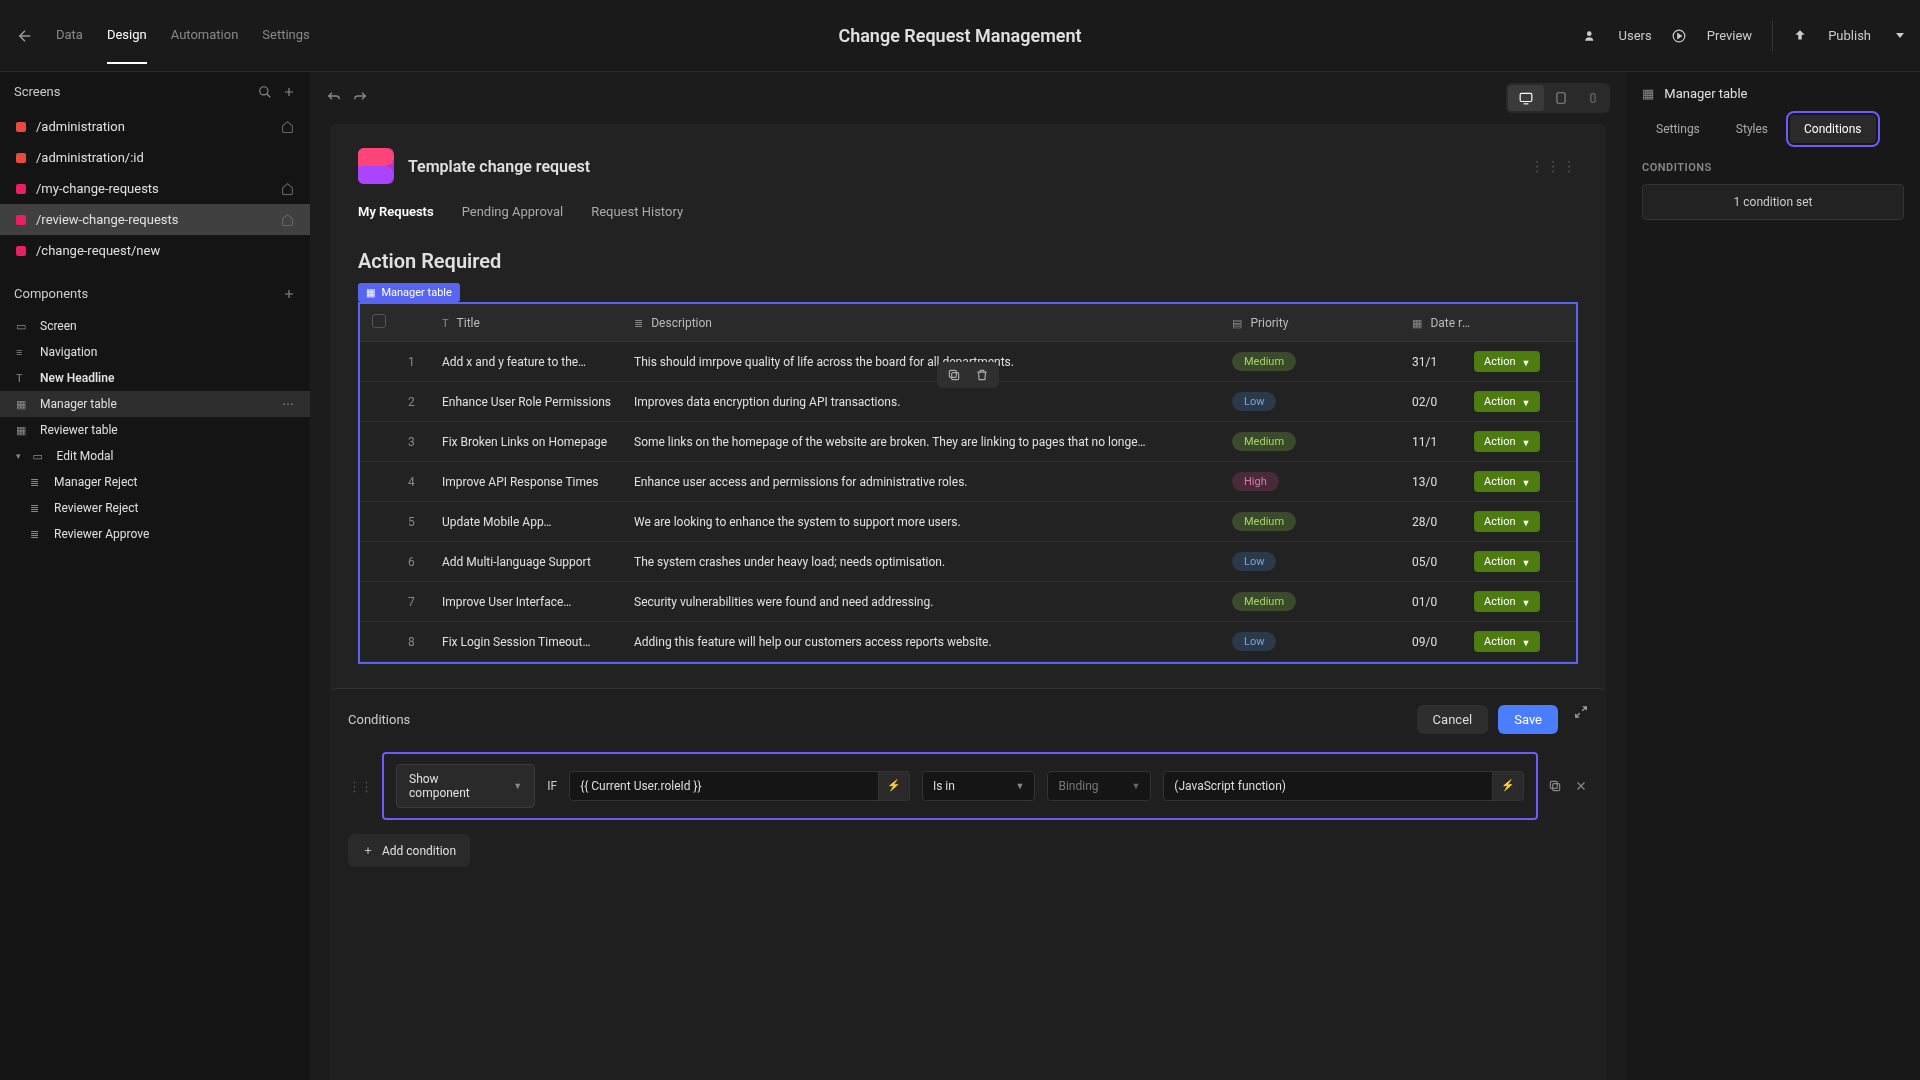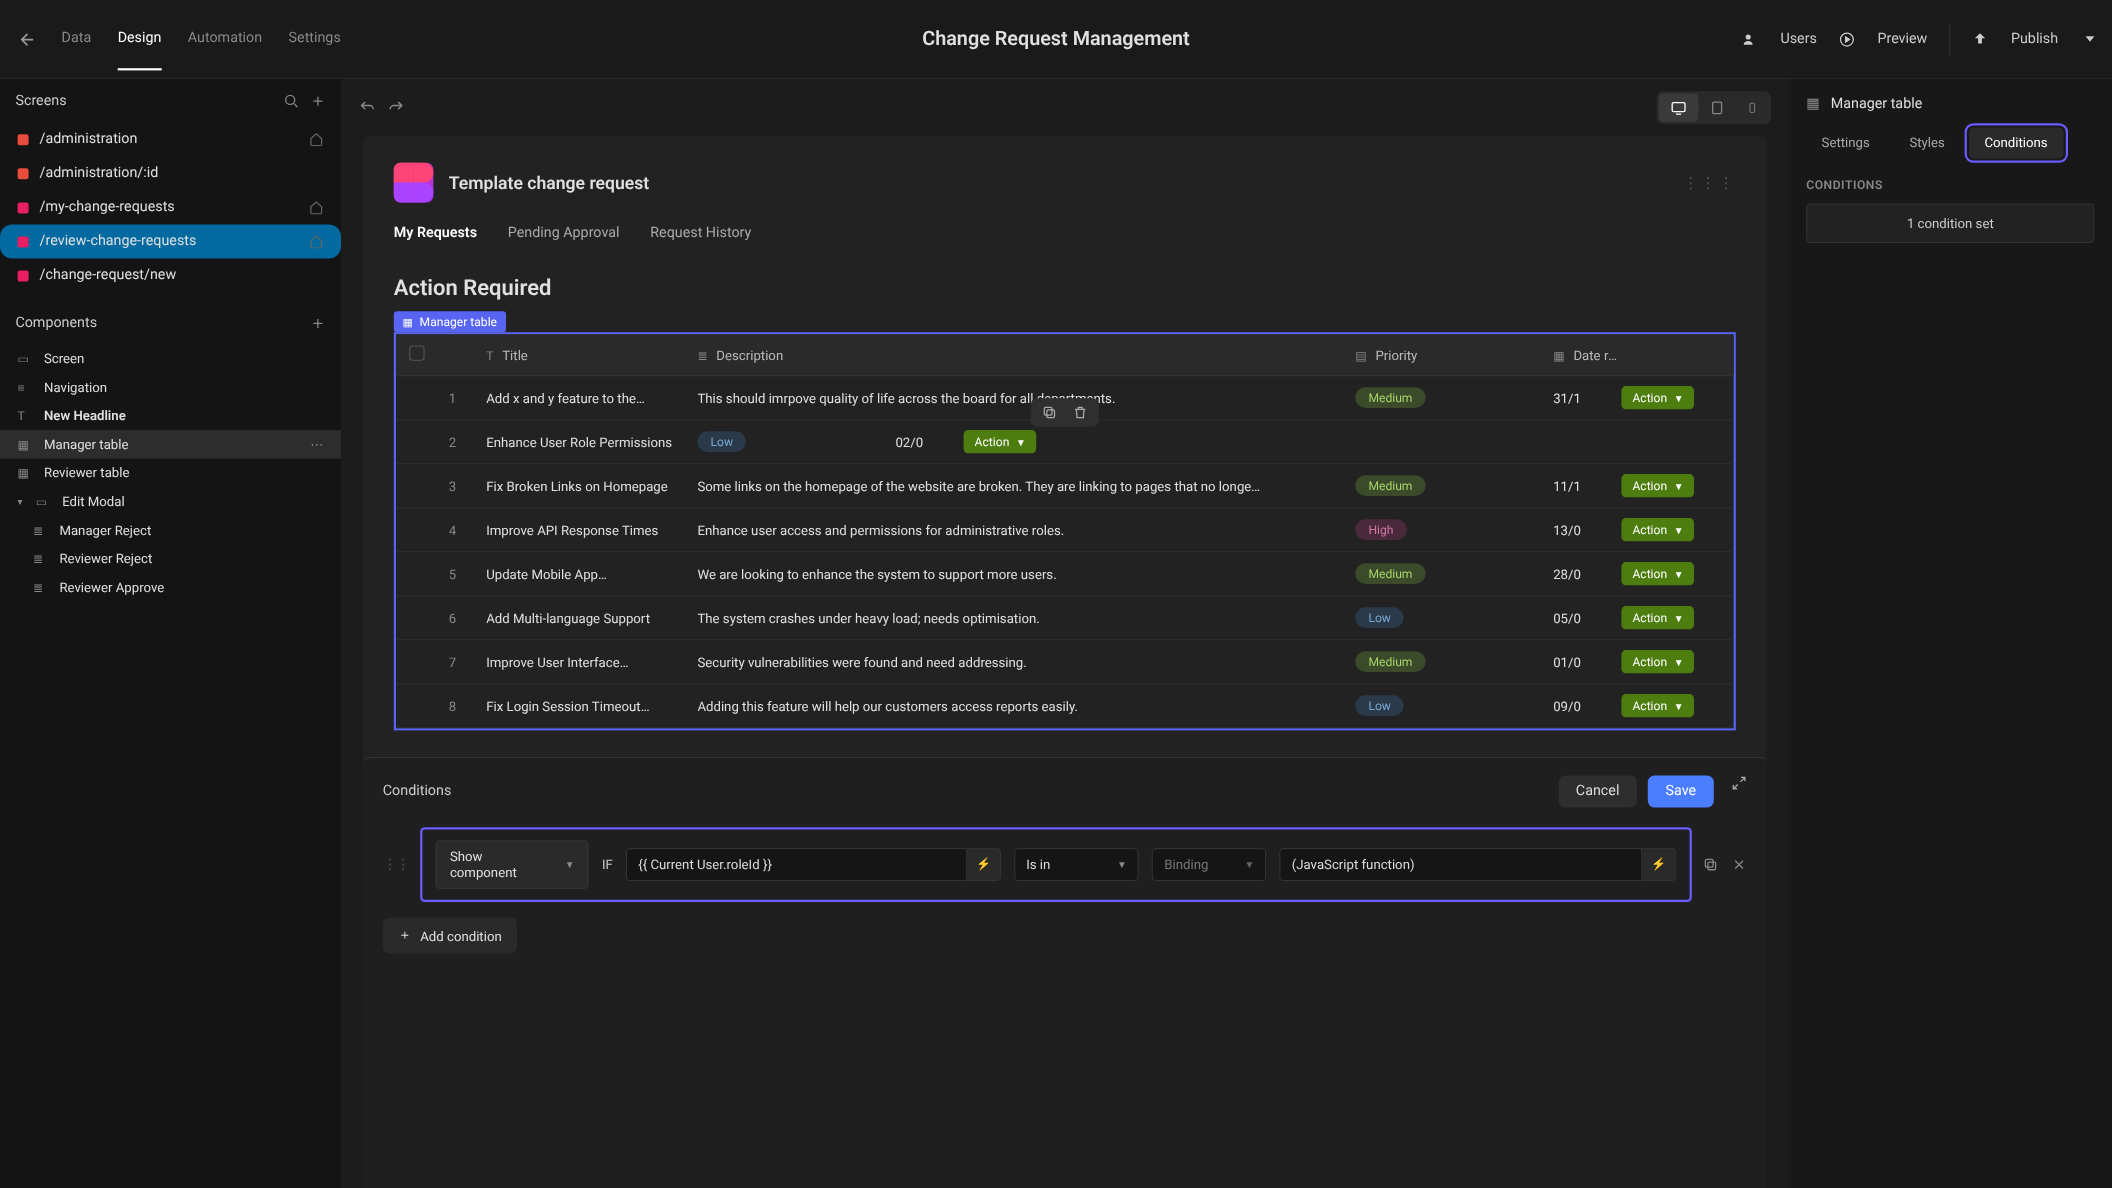--- a/index.html
+++ b/index.html
@@ -18,21 +18,21 @@
 .chev-down-sm { display:inline-block; width:0; height:0; border-left:4px solid transparent; border-right:4px solid transparent; border-top:5px solid #ccc; margin-left:4px;}
 
 
 .main { display: flex; height: calc(1080px - 60px); }
 .left-panel { width: 310px; background: #141414; display: flex; flex-direction: column; }
 .panel-header { display: flex; align-items: center; justify-content: space-between; padding: 12px 14px; }
 .panel-title { color: #ccc; font-size: 13px; }
 .panel-icons { display: flex; gap: 10px; color: #888; }
 
 .screen-item { display: flex; align-items: center; padding: 8px 16px; gap: 10px; cursor: pointer; }
-.screen-item.sel { background: #0369a1; border-radius: 11px; }
+.screen-item.sel { background: #404040; }
 .screen-dot { width: 10px; height: 10px; border-radius: 2px; }
 .dot-red { background: #e74c3c; }
 .dot-pink { background: #e91e63; }
 .screen-item .home { margin-left: auto; color: #666; }
 
 .comp-item { display: flex; align-items: center; padding: 6px 16px; gap: 10px; cursor: pointer; font-size: 12px; }
 .comp-item.sel { background: #2d2d2d; }
 .comp-icon { width: 14px; color: #888; font-size: 11px; }
 .comp-item.indent1 { padding-left: 30px; }
 .comp-dots { margin-left: auto; color: #888; }
@@ -364,20 +364,21 @@
     <div class="col-title">Add x and y feature to the…</div>
     <div class="col-desc">This should imrpove quality of life across the board for all departments.</div>
     <div class="col-prio"><span class="badge badge-medium">Medium</span></div>
     <div class="col-date">31/1</div>
     <div class="col-act"><span class="action-btn">Action<span class="chev">▼</span></span></div>
               </div>
               <div class="dtable-row">
     <div class="col-check"></div>
     <div class="col-num">2</div>
     <div class="col-title">Enhance User Role Permissions</div>
+    <div class="col-desc">Improves data encryption during API transactions.</div>
     <div class="col-prio"><span class="badge badge-low">Low</span></div>
     <div class="col-date">02/0</div>
     <div class="col-act"><span class="action-btn">Action<span class="chev">▼</span></span></div>
               </div>
               <div class="dtable-row">
     <div class="col-check"></div>
     <div class="col-num">3</div>
     <div class="col-title">Fix Broken Links on Homepage</div>
     <div class="col-desc">Some links on the homepage of the website are broken. They are linking to pages that no longe…</div>
     <div class="col-prio"><span class="badge badge-medium">Medium</span></div>
@@ -417,21 +418,21 @@
     <div class="col-title">Improve User Interface…</div>
     <div class="col-desc">Security vulnerabilities were found and need addressing.</div>
     <div class="col-prio"><span class="badge badge-medium">Medium</span></div>
     <div class="col-date">01/0</div>
     <div class="col-act"><span class="action-btn">Action<span class="chev">▼</span></span></div>
               </div>
               <div class="dtable-row">
     <div class="col-check"></div>
     <div class="col-num">8</div>
     <div class="col-title">Fix Login Session Timeout…</div>
-    <div class="col-desc">Adding this feature will help our customers access reports easily.</div>
+    <div class="col-desc">Adding this feature will help our customers access reports website.</div>
     <div class="col-prio"><span class="badge badge-low">Low</span></div>
     <div class="col-date">09/0</div>
     <div class="col-act"><span class="action-btn">Action<span class="chev">▼</span></span></div>
               </div>
             </div>
         </div>
       </div>
     </div>
 
     <div class="cond-panel">

